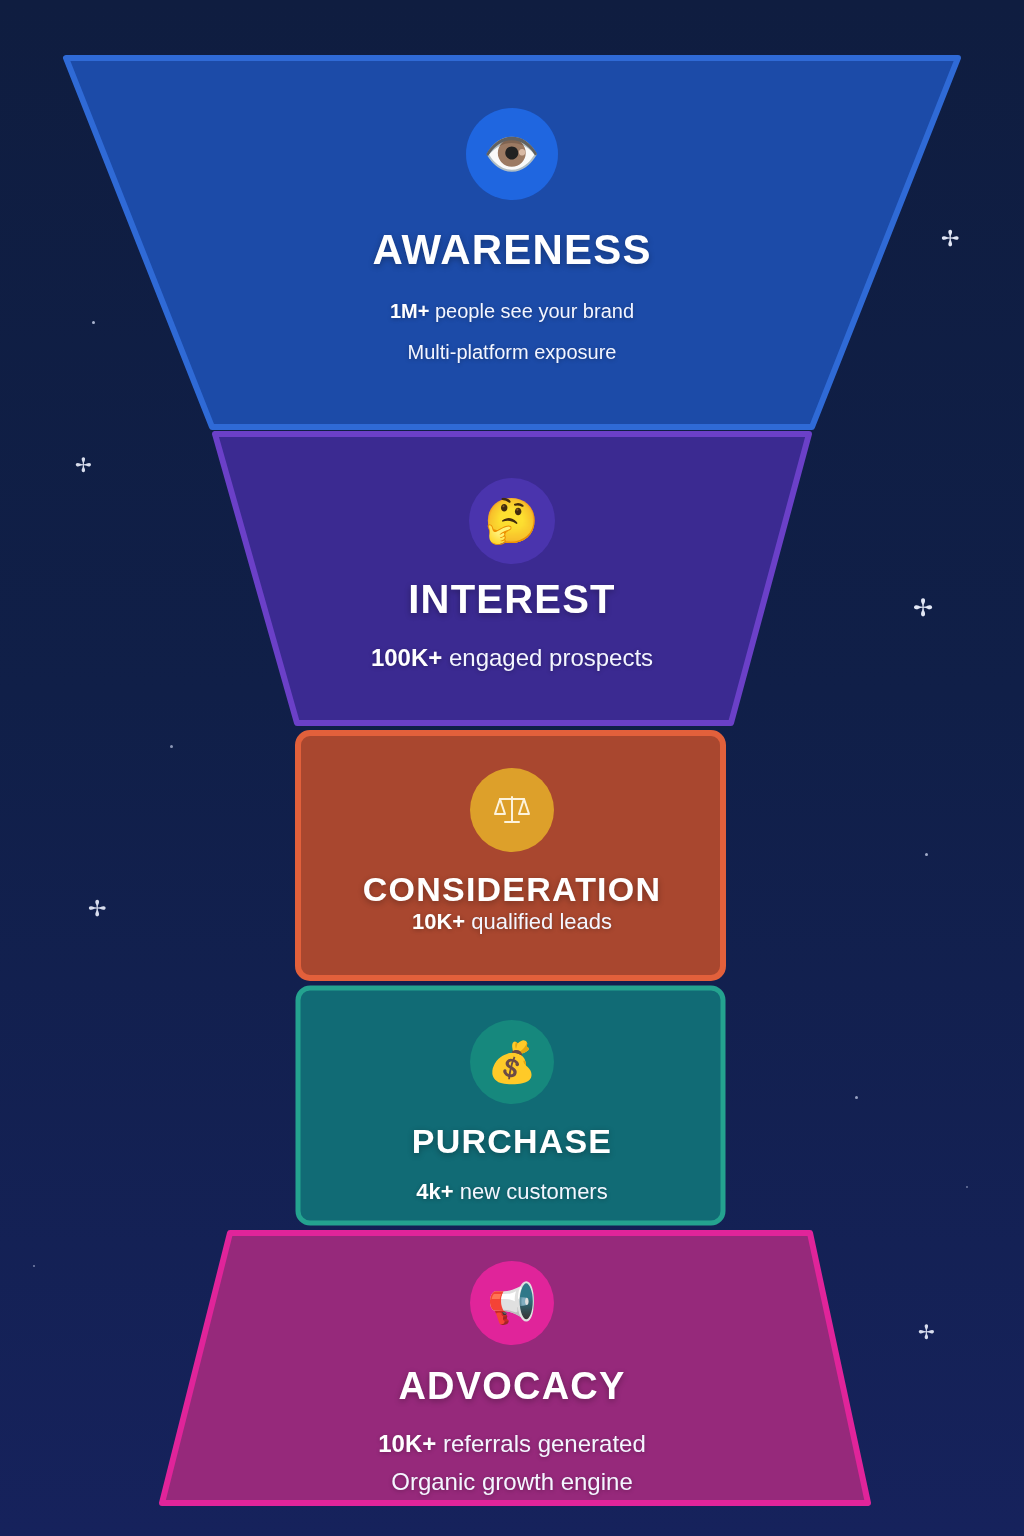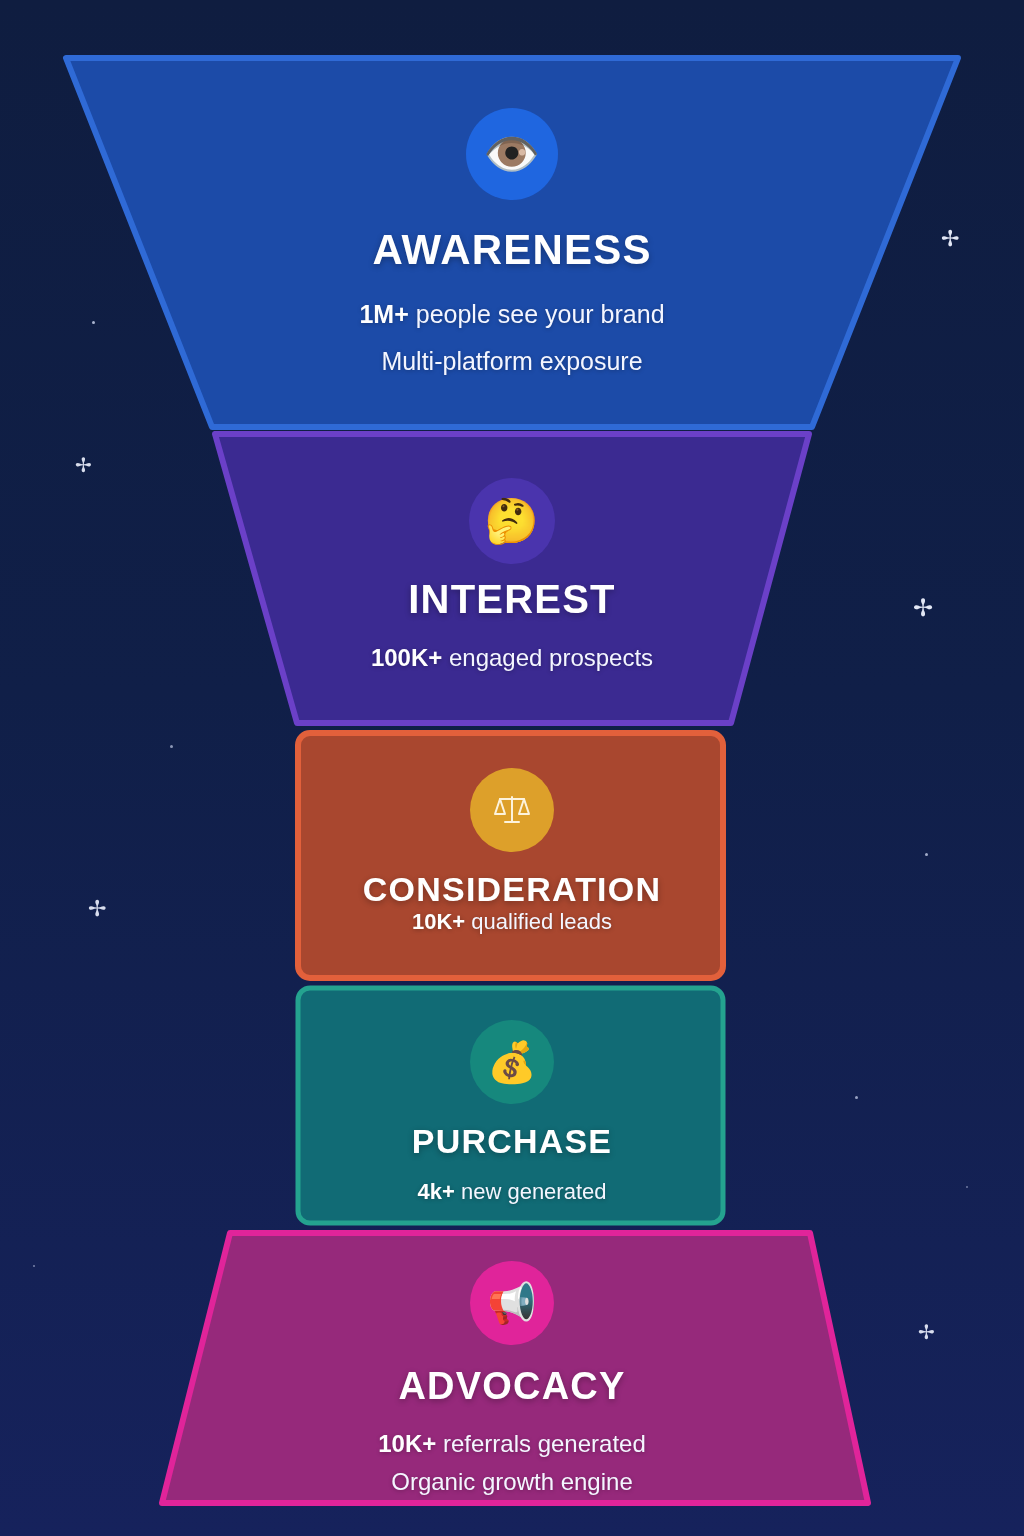--- a/index.html
+++ b/index.html
@@ -75,21 +75,21 @@
     color: #ffffff;
   }
 
   
   .t-awareness .tier-title   { font-size: 42px; }
   .t-interest .tier-title    { font-size: 40px; }
   .t-consideration .tier-title { font-size: 34px; }
   .t-purchase .tier-title    { font-size: 34px; }
   .t-advocacy .tier-title    { font-size: 38px; }
 
-  .t-awareness .tier-line    { font-size: 25px; }
+  .t-awareness .tier-line    { font-size: 20px; }
   .t-interest .tier-line     { font-size: 24px; text-align: right; }
   .t-consideration .tier-line{ font-size: 22px; }
   .t-purchase .tier-line     { font-size: 22px; }
   .t-advocacy .tier-line     { font-size: 24px; }
 </style>
 </head>
 <body>
 
 <div id="stage">
 
@@ -164,21 +164,21 @@
     <svg class="tier-svg" width="1024" height="1536">
       <rect x="298" y="988" width="425" height="235" rx="12" ry="12" fill="#116b75" stroke="#24a38f" stroke-width="5"></rect>
     </svg>
     <div class="tier-content t-purchase" style="top:1020px;">
       <div class="icon-circle" style="width:84px;height:84px;background:#16887d;">
         <span class="icon-glyph" style="font-size:40px;">💰</span>
       </div>
       <div class="tier-title" style="margin-top:18px;">PURCHASE</div>
       <div class="tier-line" style="margin-top:18px;">
         <b>4k+</b>
-        <span>new generated</span>
+        <span>new customers</span>
       </div>
     </div>
 
     <svg class="tier-svg" width="1024" height="1536">
       <polygon points="230,1233 810,1233 868,1503 162,1503" fill="#96297b" stroke="#e0249a" stroke-width="6" stroke-linejoin="round"></polygon>
     </svg>
     <div class="tier-content t-advocacy" style="top:1261px;">
       <div class="icon-circle" style="width:84px;height:84px;background:#e0249a;">
         <span class="icon-glyph" style="font-size:40px;">📢</span>
       </div>

